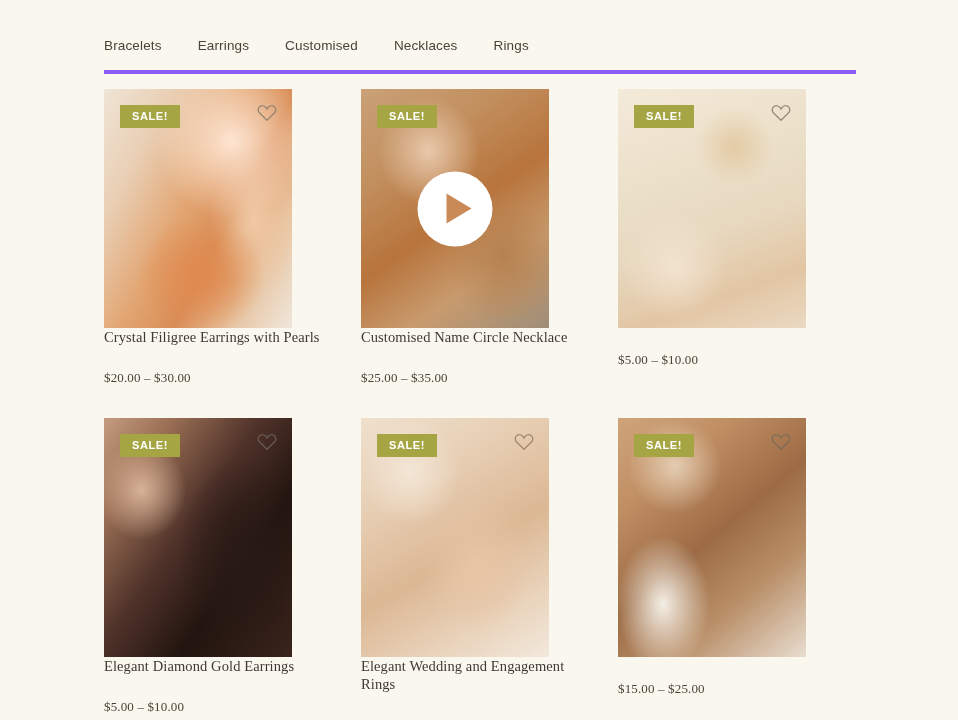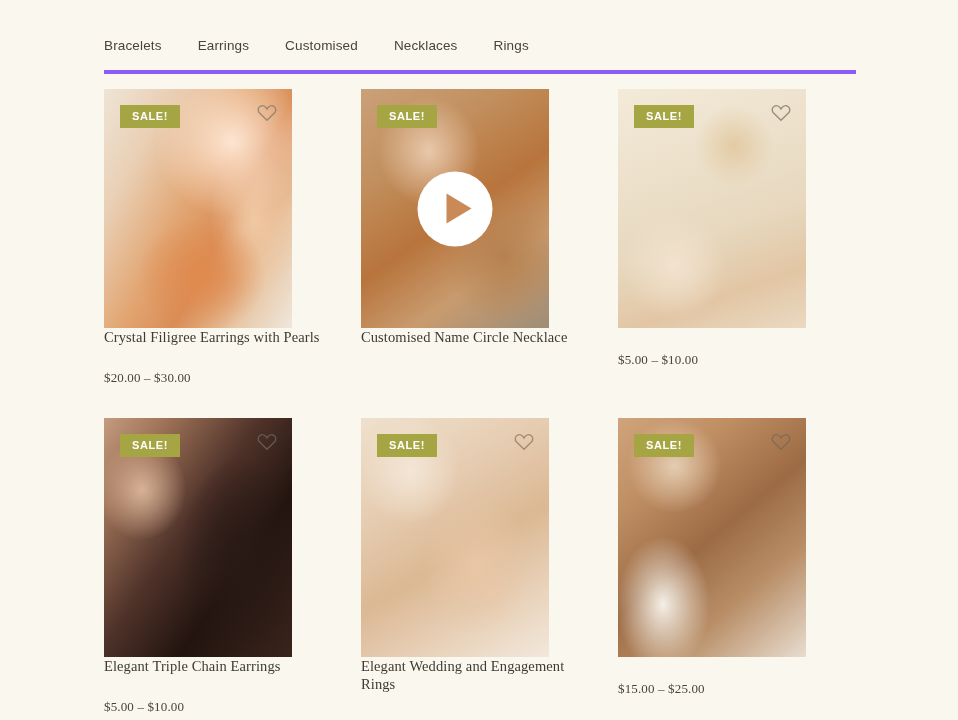--- a/index.html
+++ b/index.html
@@ -225,20 +225,21 @@
 
     <div class="card">
       <div class="thumb-wrap">
         <div class="thumb photo-2"></div>
         <div class="sale-badge">SALE!</div>
         <div class="play-btn">
           <div class="play-tri"></div>
         </div>
       </div>
       <div class="card-title">Customised Name Circle Necklace</div>
+      <div class="card-price">$25.00 – $35.00</div>
     </div>
 
     <div class="card">
       <div class="thumb-wrap">
         <div class="thumb photo-3"></div>
         <div class="sale-badge">SALE!</div>
         <div class="wishlist">
           <svg width="20" height="18" viewBox="0 0 20 18" aria-hidden="true">
             <path d="M10 16.2 L2.6 9.1 C0.6 7.2 0.8 4.0 3.0 2.5 C5.0 1.1 7.6 1.7 9.0 3.6 L10 5.0 L11 3.6 C12.4 1.7 15.0 1.1 17.0 2.5 C19.2 4.0 19.4 7.2 17.4 9.1 Z" fill="none" stroke="#8a7f6e" stroke-width="1.4"></path>
           </svg>
@@ -250,21 +251,21 @@
     <div class="card">
       <div class="thumb-wrap">
         <div class="thumb photo-4"></div>
         <div class="sale-badge">SALE!</div>
         <div class="wishlist">
           <svg width="20" height="18" viewBox="0 0 20 18" aria-hidden="true">
             <path d="M10 16.2 L2.6 9.1 C0.6 7.2 0.8 4.0 3.0 2.5 C5.0 1.1 7.6 1.7 9.0 3.6 L10 5.0 L11 3.6 C12.4 1.7 15.0 1.1 17.0 2.5 C19.2 4.0 19.4 7.2 17.4 9.1 Z" fill="none" stroke="#6b6157" stroke-width="1.4"></path>
           </svg>
         </div>
       </div>
-      <div class="card-title">Elegant Triple Chain Earrings</div>
+      <div class="card-title">Elegant Diamond Gold Earrings</div>
       <div class="card-price">$5.00 – $10.00</div>
     </div>
 
     <div class="card">
       <div class="thumb-wrap">
         <div class="thumb photo-5"></div>
         <div class="sale-badge">SALE!</div>
         <div class="wishlist">
           <svg width="20" height="18" viewBox="0 0 20 18" aria-hidden="true">
             <path d="M10 16.2 L2.6 9.1 C0.6 7.2 0.8 4.0 3.0 2.5 C5.0 1.1 7.6 1.7 9.0 3.6 L10 5.0 L11 3.6 C12.4 1.7 15.0 1.1 17.0 2.5 C19.2 4.0 19.4 7.2 17.4 9.1 Z" fill="none" stroke="#9a7f62" stroke-width="1.4"></path>

